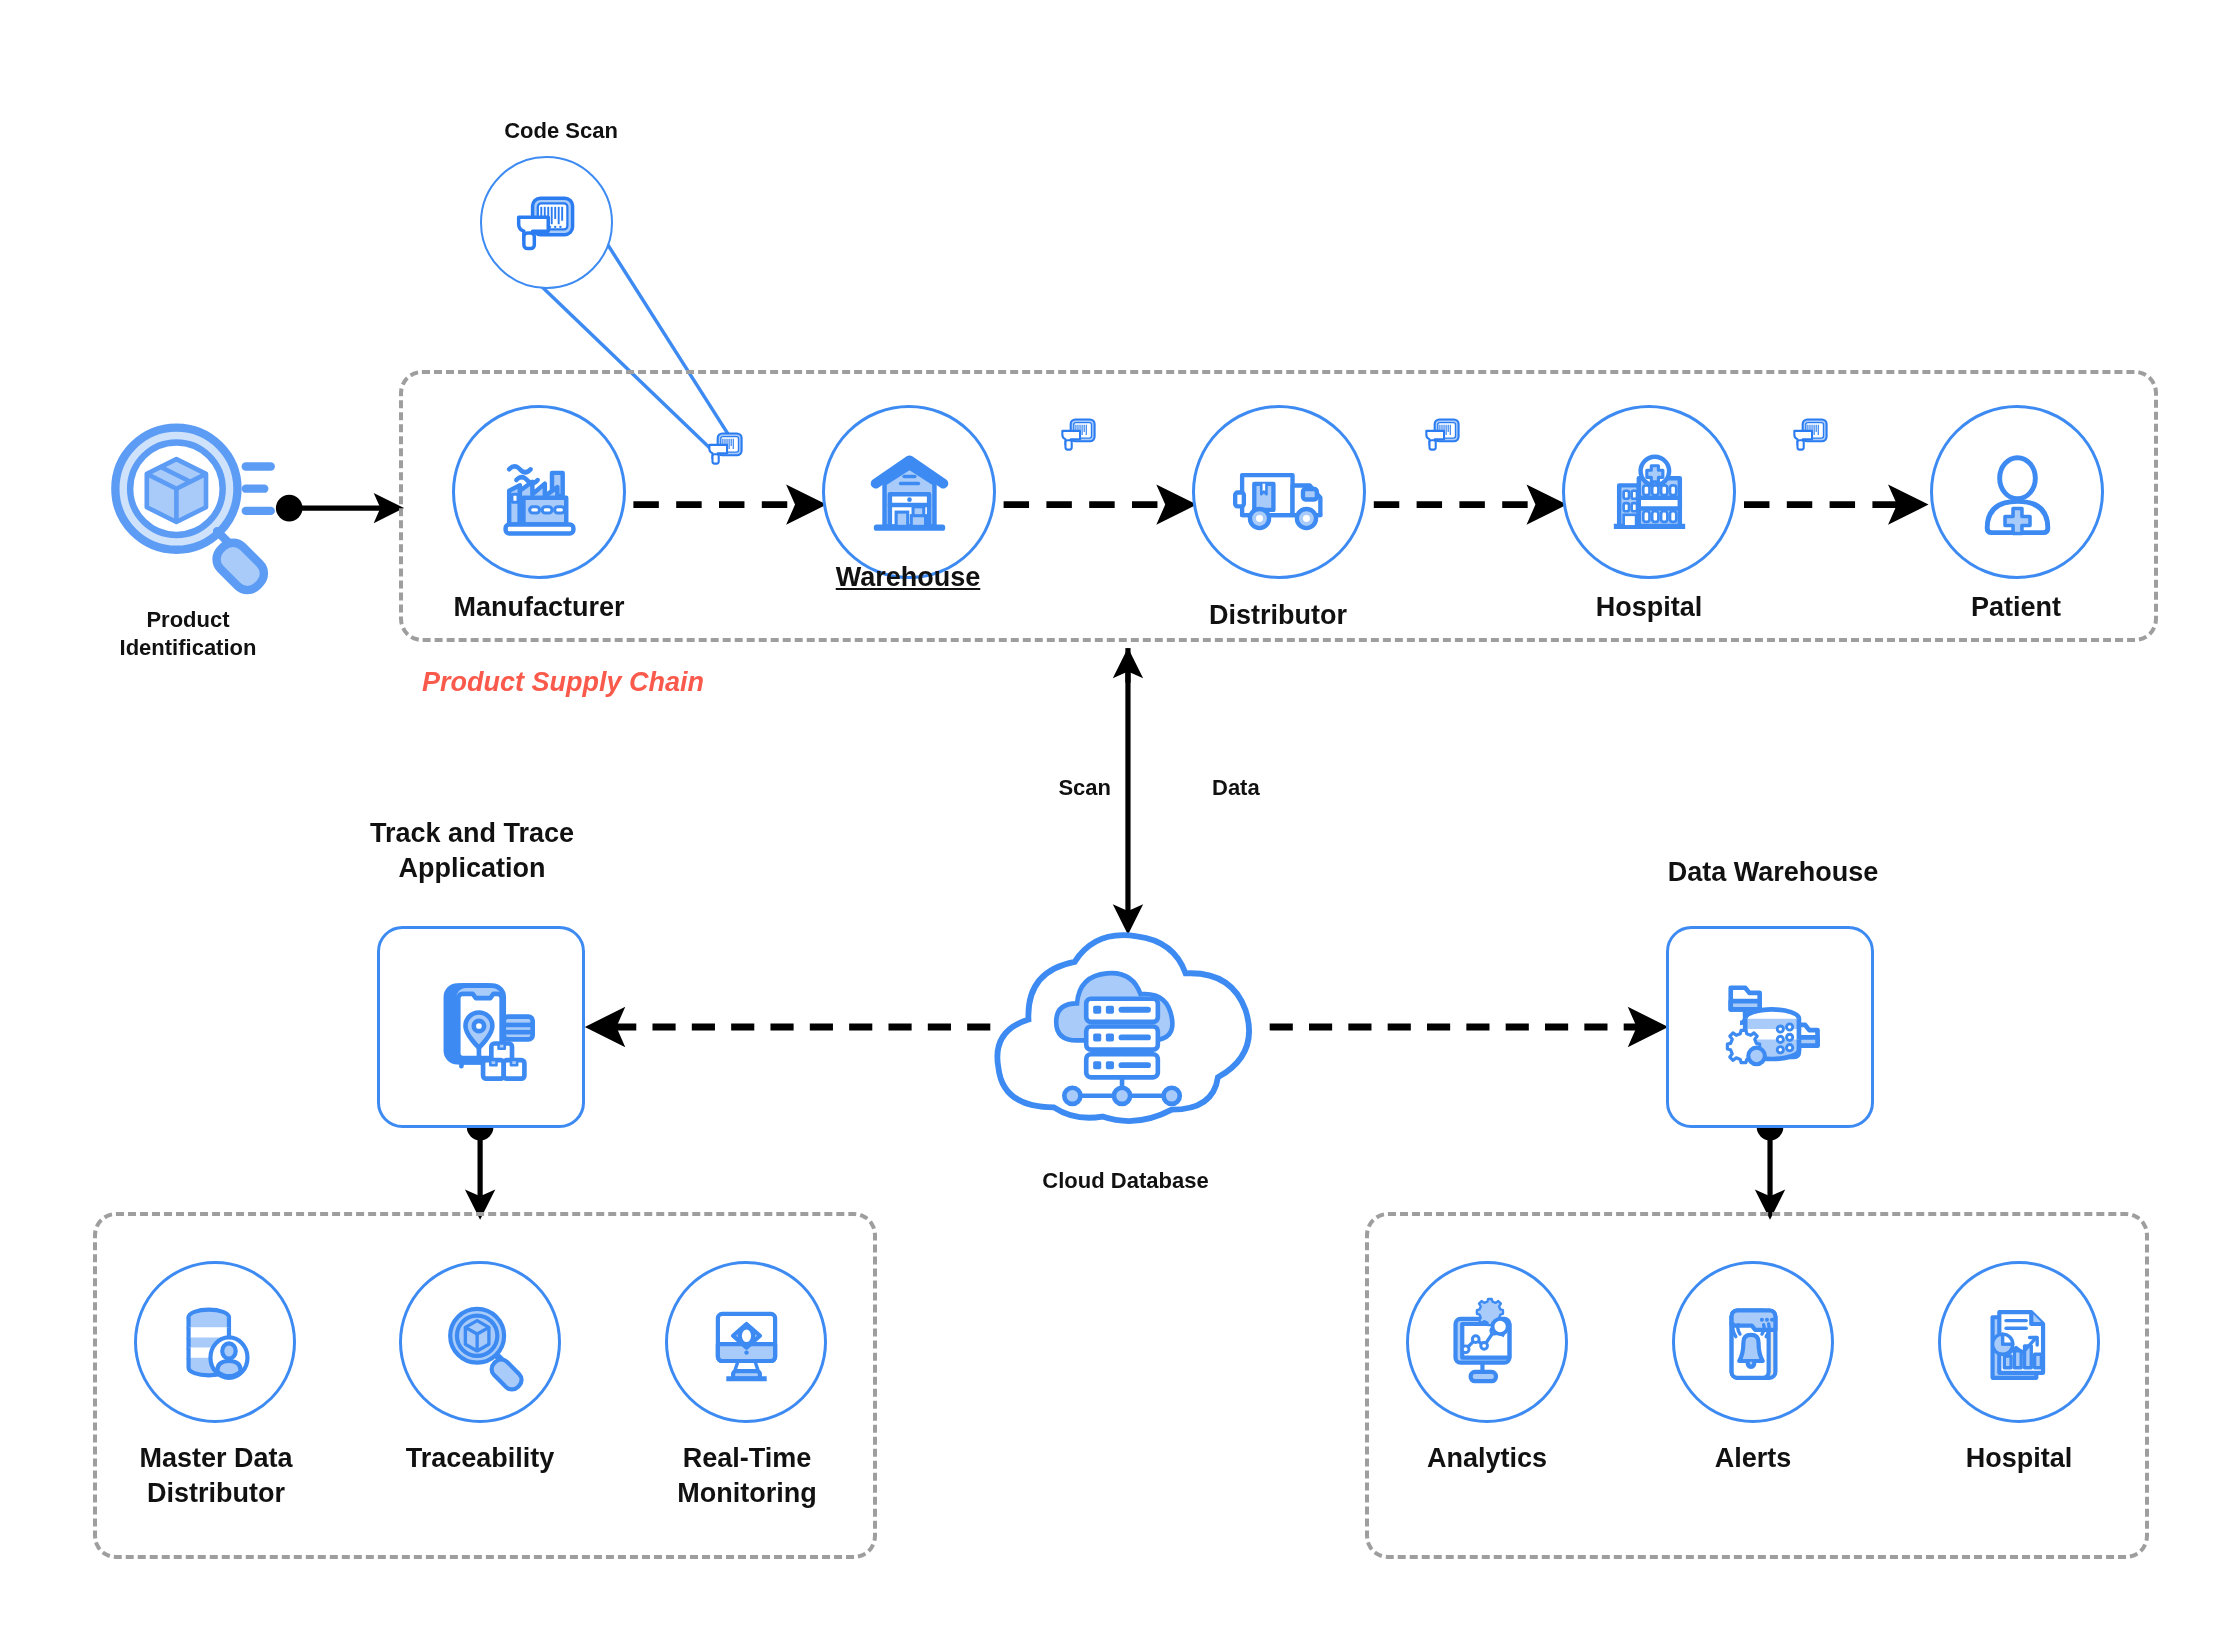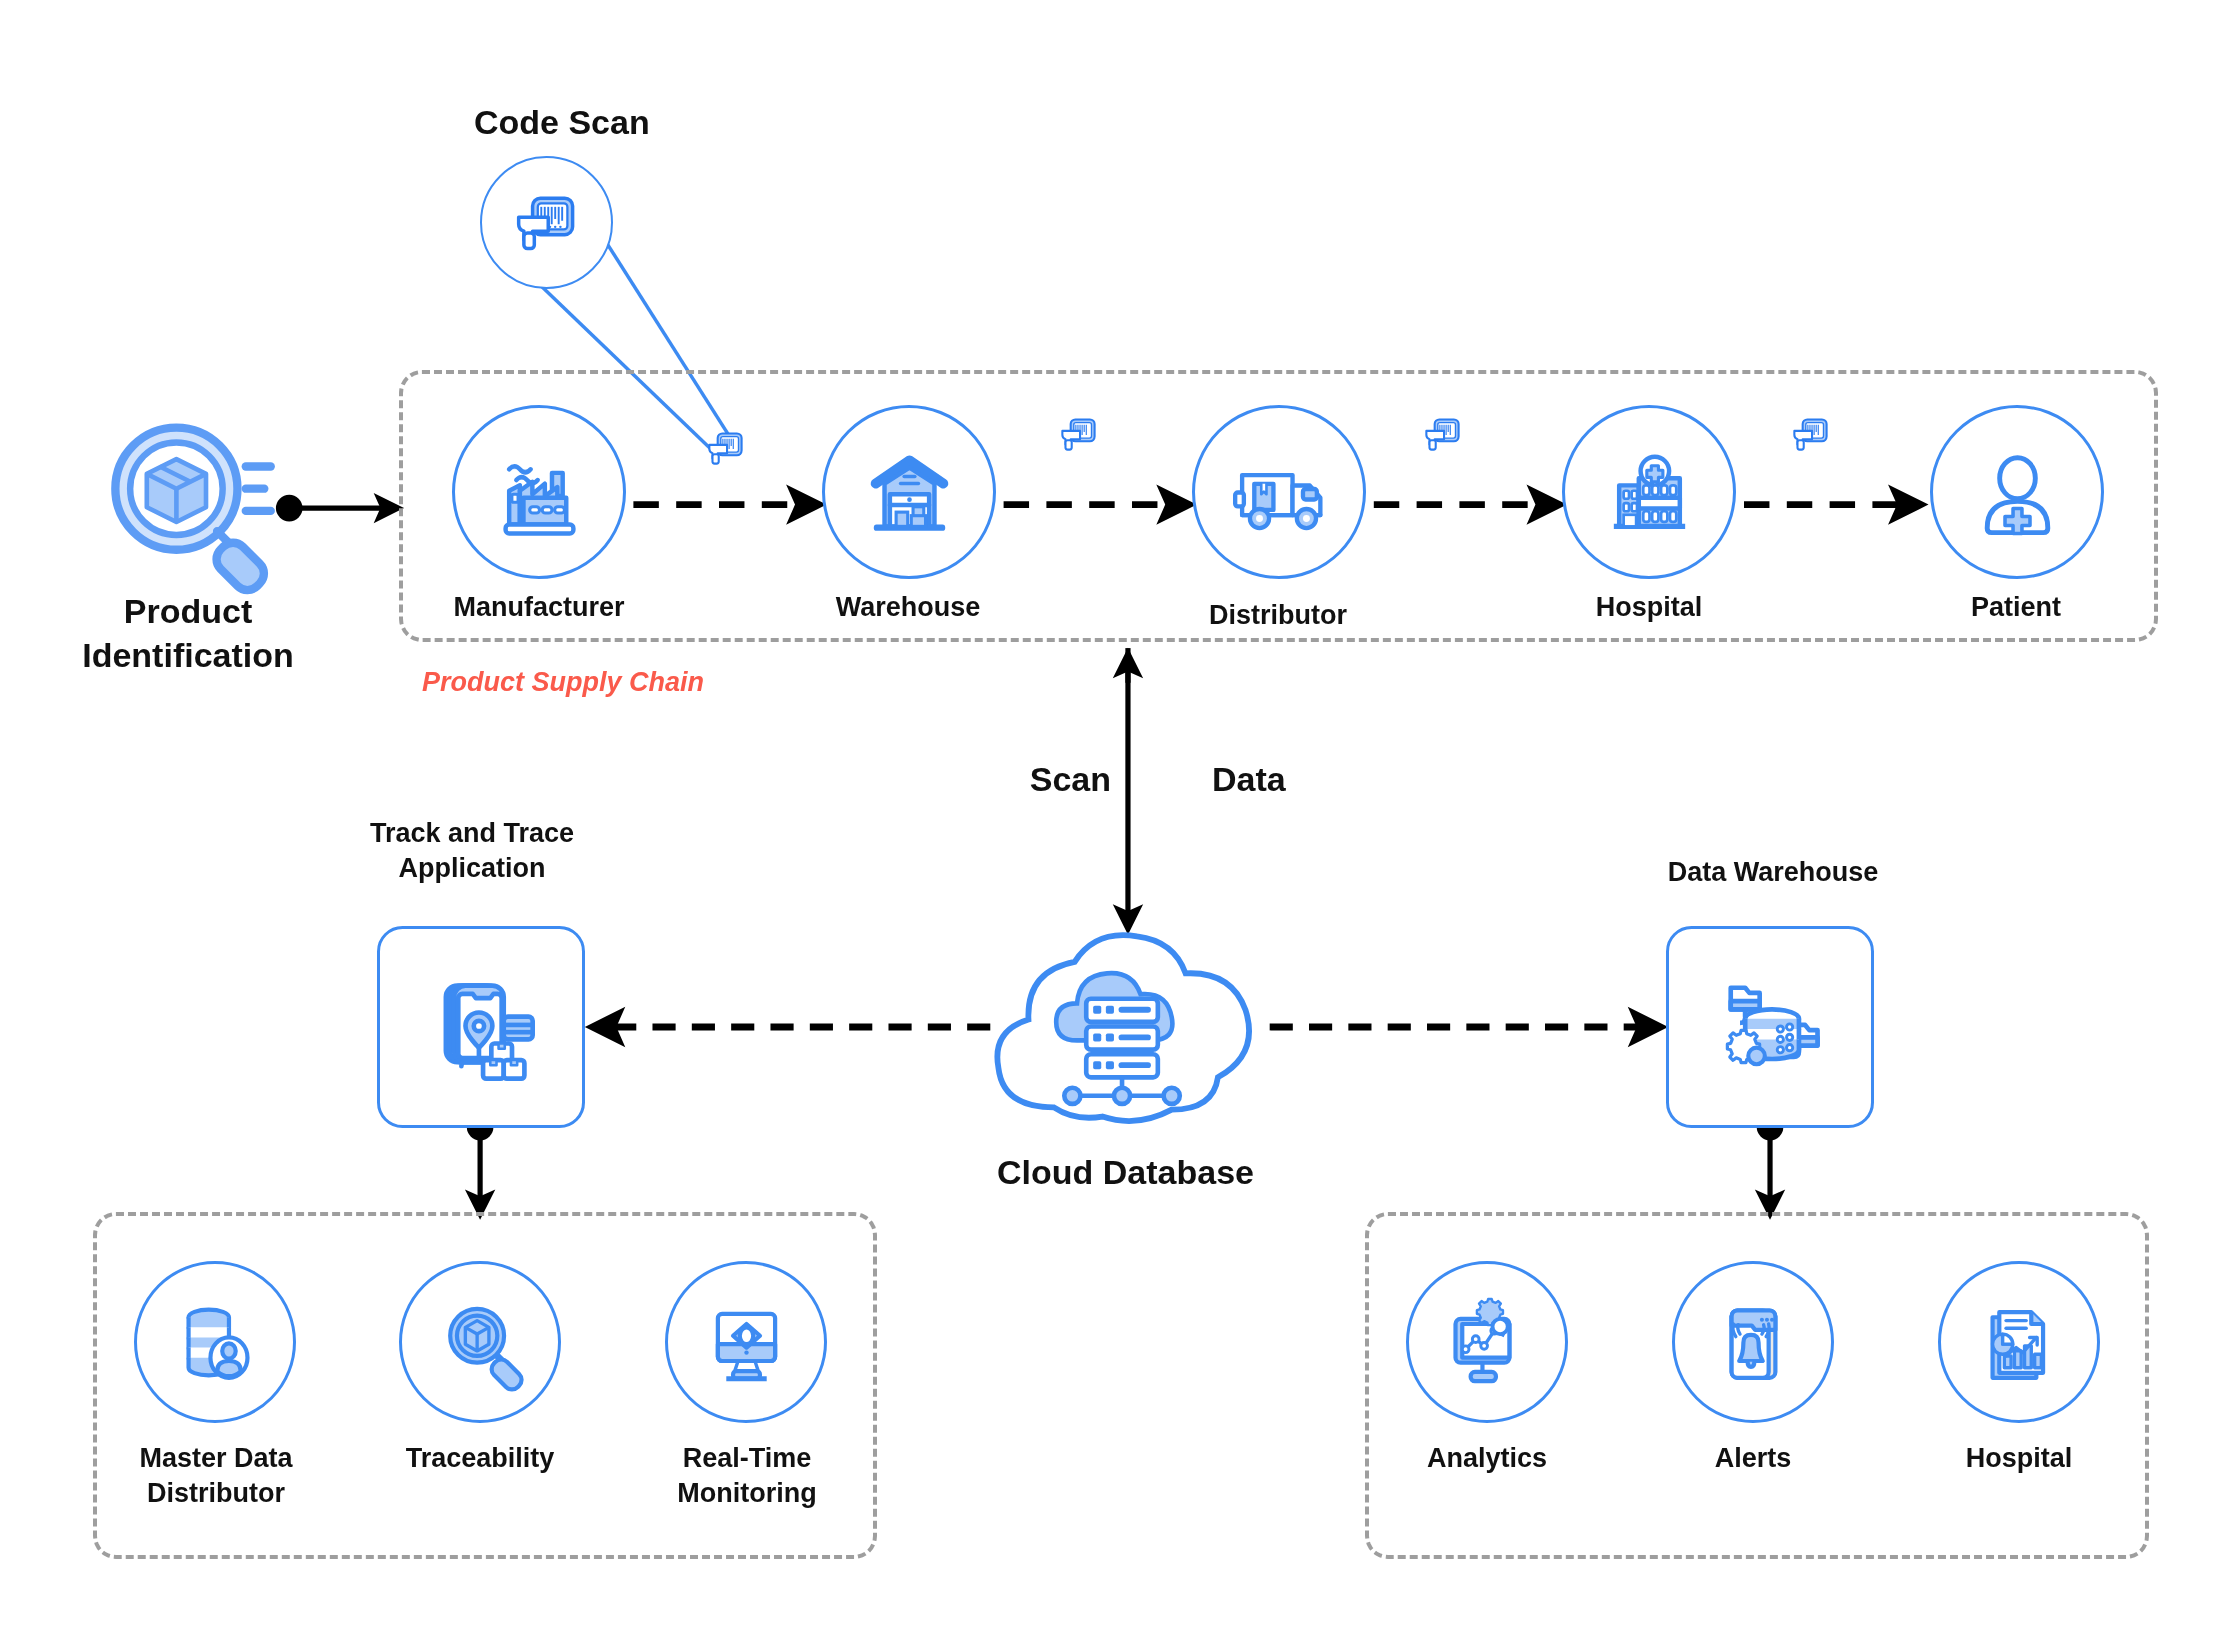--- a/index.html
+++ b/index.html
@@ -67,26 +67,27 @@
     font-size: 27px;
     font-weight: 700;
     font-style: italic;
     color: #fa5a4b;
     white-space: nowrap;
   }
 
   
   .plain-label {
     position: absolute;
-    font-size: 34px;
+    font-size: 22px;
     font-weight: 700;
     color: #111111;
     text-align: center;
     line-height: 1.28;
     white-space: nowrap;
+    margin-top: 16px;
   }
 
   svg { display: block; }
   .ovl { position: absolute; top: 0; left: 0; width: 2227px; height: 1649px; pointer-events: none; }
 </style>
 </head>
 <body>
 
 <div id="stage">
 
@@ -253,21 +254,21 @@
         <rect x="64" y="76" width="12" height="22"></rect>
         <rect x="62" y="86" width="16" height="12"></rect>
       </g>
       <g stroke="#3d8bf2" stroke-width="4" stroke-linecap="round">
         <line x1="54" y1="42" x2="66" y2="42"></line>
         <line x1="50" y1="50" x2="70" y2="50"></line>
       </g>
       <circle cx="60" cy="68" r="2.6" fill="#3d8bf2"></circle>
     </svg>
   </div>
-  <div class="node-label" style="left:804px; top:590px; width:208px;">Warehouse</div>
+  <div class="node-label" style="left:804px; top:560px; width:208px;text-decoration:underline;">Warehouse</div>
 
   <div class="abs" style="left:1417px; top:408px; width:52px; height:52px;">
     <svg viewBox="0 0 100 100" width="52" height="52">
       <rect x="34" y="22" width="46" height="42" rx="9" fill="#a8cbfa" stroke="#2b7cf0" stroke-width="4"></rect>
       <rect x="40" y="28" width="34" height="30" rx="4" fill="#fff" stroke="#2b7cf0" stroke-width="2.6"></rect>
       <g stroke="#2b7cf0" stroke-width="2.2">
         <line x1="44" y1="32" x2="44" y2="52"></line>
           <line x1="48" y1="32" x2="48" y2="52"></line>
         <line x1="52" y1="32" x2="52" y2="48"></line>
           <line x1="56" y1="32" x2="56" y2="52"></line>

